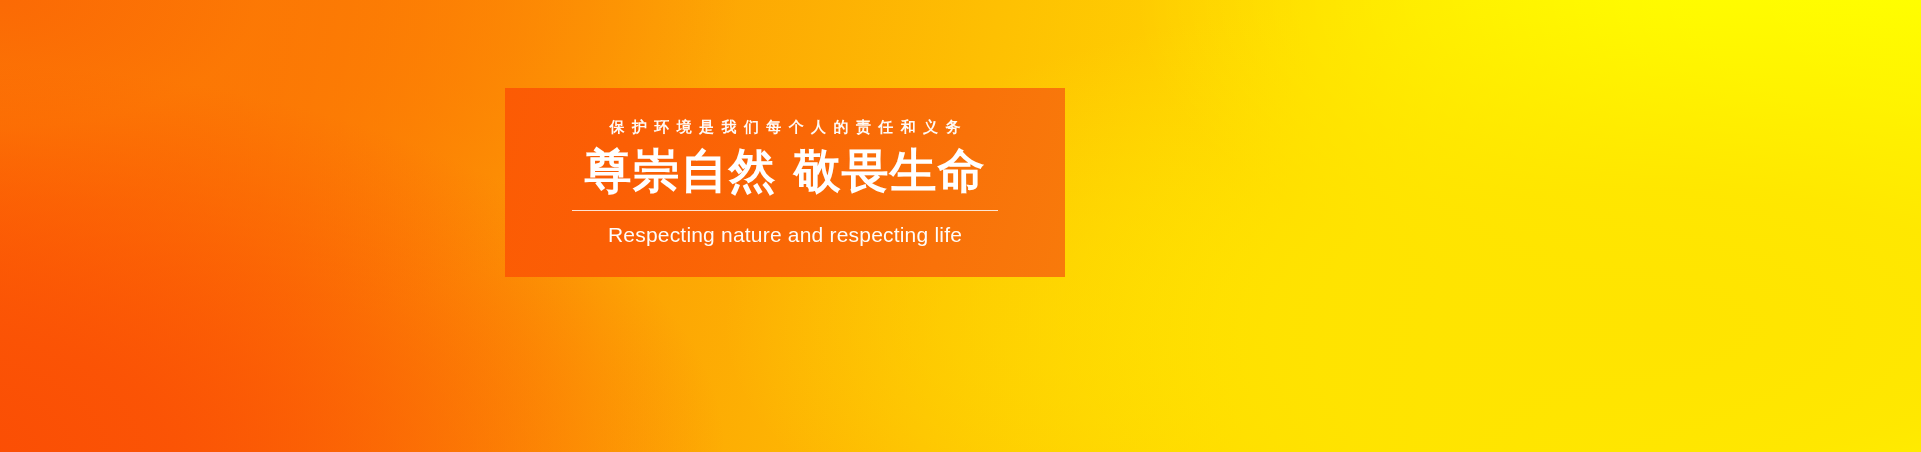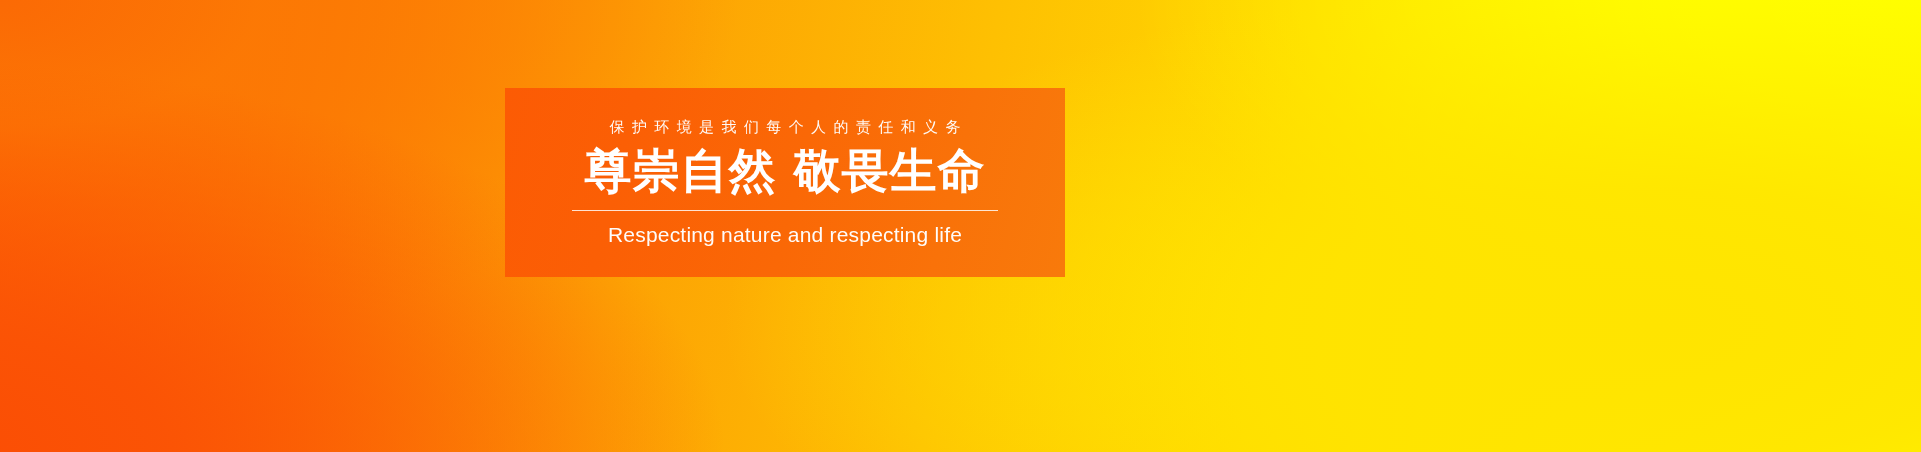--- a/index.html
+++ b/index.html
@@ -44,21 +44,21 @@
     box-sizing: border-box;
     padding: 0 34px;
   }
 
   .tagline {
     color: #ffffff;
     font-size: 15px;
     line-height: 1;
     letter-spacing: 7.4px;
     text-indent: 7.4px;
-    font-weight: 400;
+    font-weight: 700;
     white-space: nowrap;
     margin-bottom: 13px;
     opacity: 0.97;
   }
 
   .headline {
     color: #ffffff;
     font-size: 47px;
     line-height: 1.02;
     font-weight: 700;

